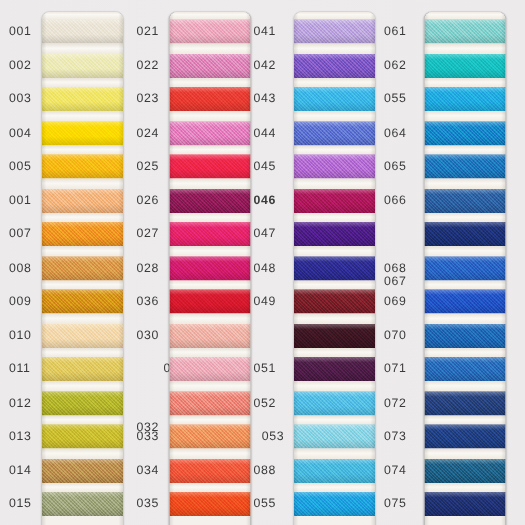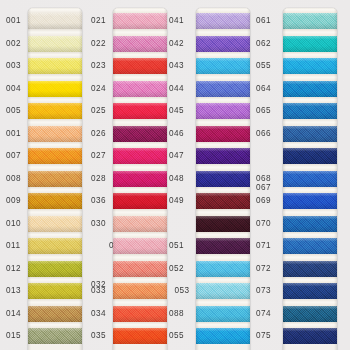--- a/index.html
+++ b/index.html
@@ -290,21 +290,21 @@
           <div class="shade"></div>
         </div>
       </div>
     </div>
     <div class="column" style="left: 0px; width: 350px;">
       <div class="code" style="left: 169px; top: 16px;">041</div>
       <div class="code" style="left: 169px; top: 38.5px;">042</div>
       <div class="code" style="left: 169px; top: 61px;">043</div>
       <div class="code" style="left: 169px; top: 83.5px;">044</div>
       <div class="code" style="left: 169px; top: 106px;">045</div>
-      <div class="code" style="left: 169px; top: 128.5px;">046</div>
+      <div class="code" style="left: 169px; top: 128.5px; font-weight: bold;">046</div>
       <div class="code" style="left: 169px; top: 151px;">047</div>
       <div class="code" style="left: 169px; top: 173.5px;">048</div>
       <div class="code" style="left: 169px; top: 196px;">049</div>
       <div class="code" style="left: 169px; top: 218.5px; margin-left: 42px;">050</div>
       <div class="code" style="left: 169px; top: 241px;">051</div>
       <div class="code" style="left: 169px; top: 263.5px;">052</div>
       <div class="code" style="left: 169px; top: 286px; text-align: center;">053</div>
       <div class="code" style="left: 169px; top: 308.5px;">088</div>
       <div class="code" style="left: 169px; top: 331px;">055</div>
       <div class="card" style="left: 196px;">

